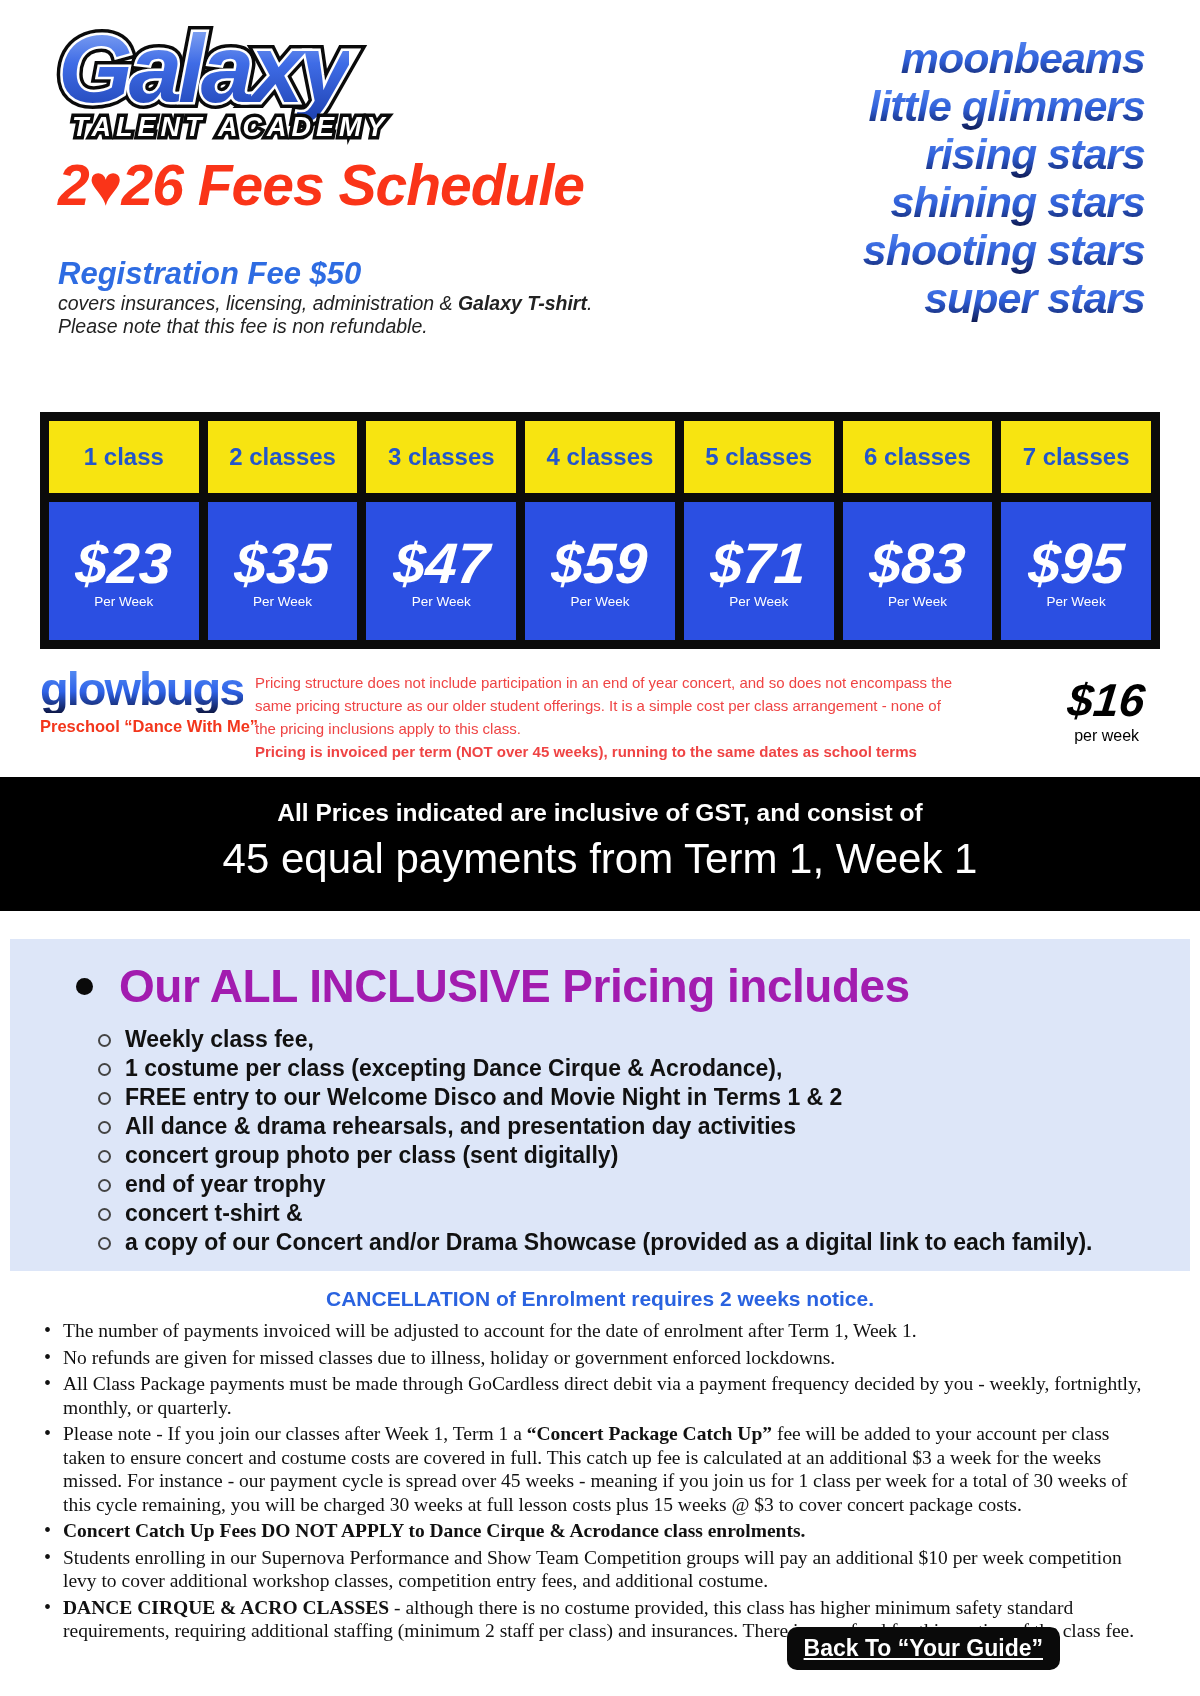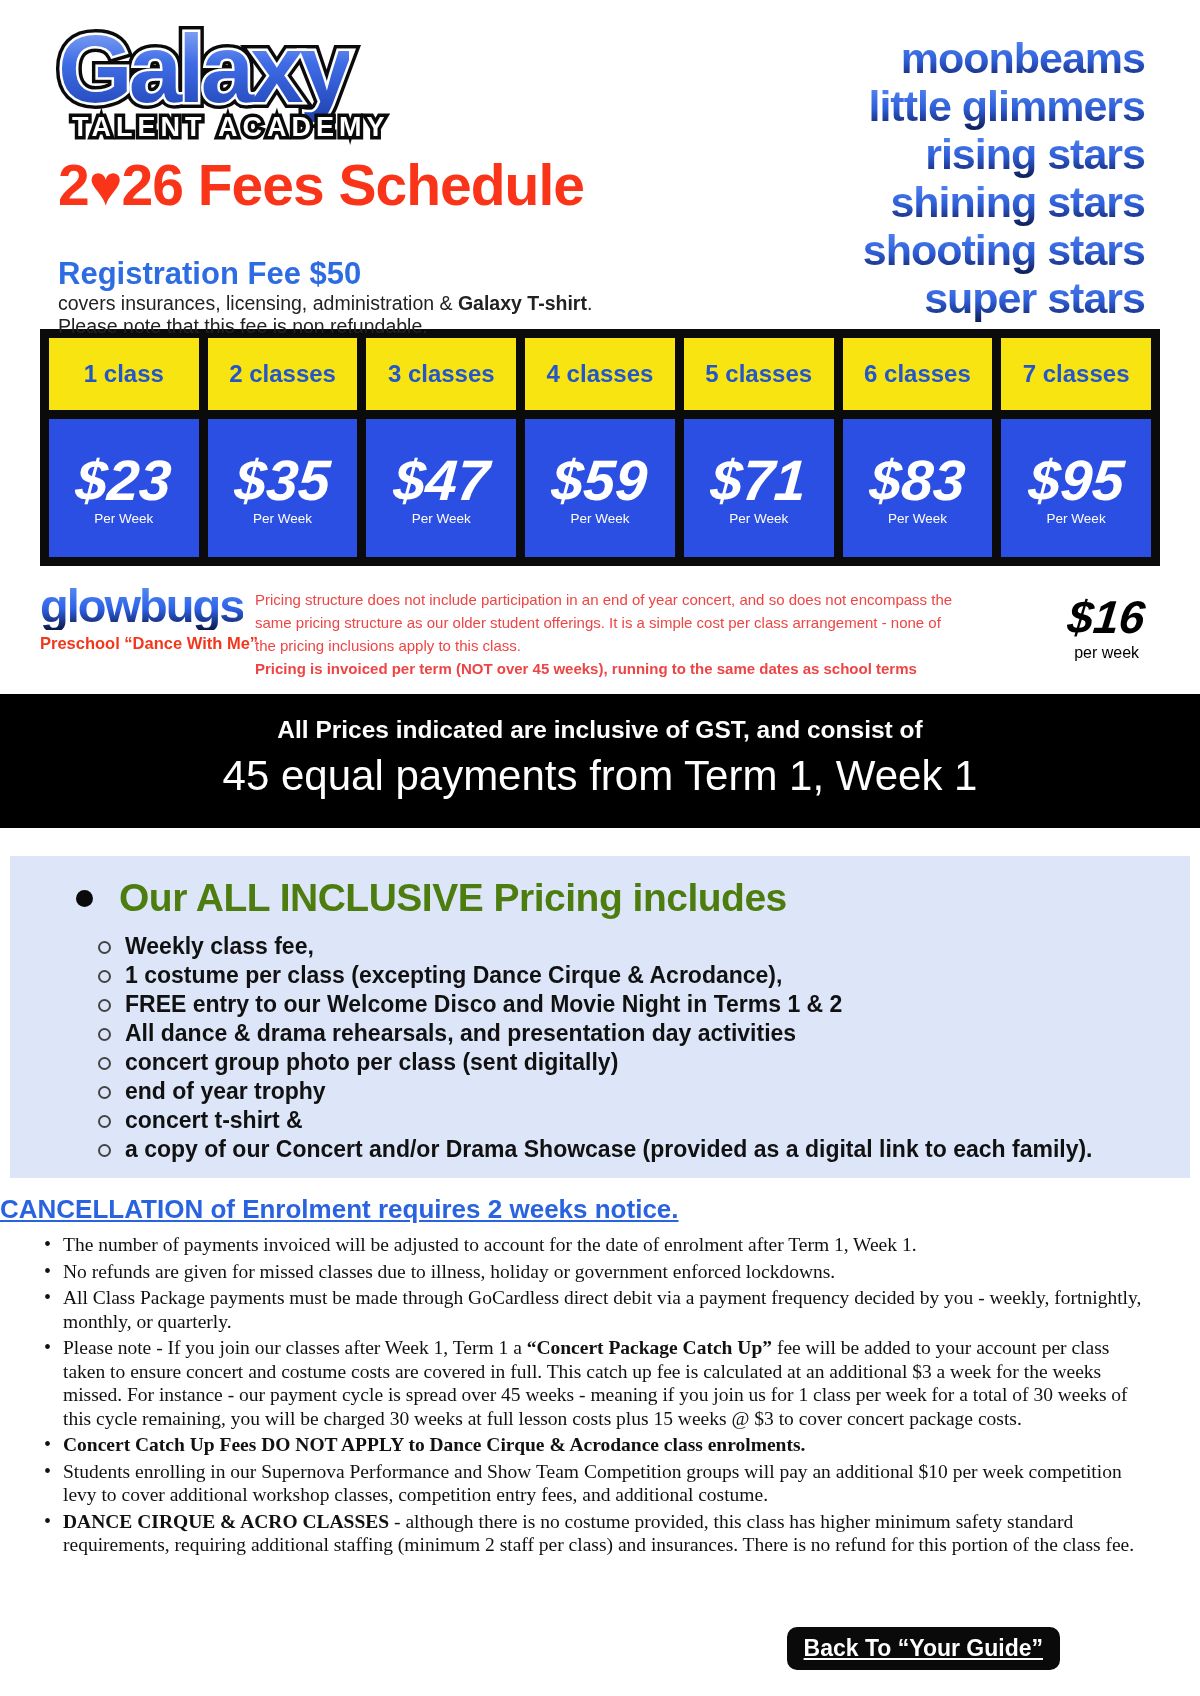--- a/index.html
+++ b/index.html
@@ -3,21 +3,21 @@
 <meta charset="utf-8">
 <style>
   * { margin:0; padding:0; box-sizing:border-box; }
   html,body { background:#fff; }
   body {
     width:1200px; height:1696px; position:relative; overflow:hidden;
     font-family:"Liberation Sans", sans-serif; color:#111;
   }
 
   
-  .header { position:relative; height:329px; }
+  .header { position:relative; height:412px;font-style:italic; }
 
   .logo { position:absolute; left:58px; top:14px; width:420px; height:130px; }
   .logo .layer { position:absolute; left:0; top:0; white-space:nowrap;
     font-size:96px; font-weight:bold; letter-spacing:-4px; }
   .logo .stroke-black { -webkit-text-stroke:12px #0a0a0a; color:#0a0a0a; }
   .logo .stroke-white { -webkit-text-stroke:5px #ffffff; color:#ffffff; }
   .logo .fill {
     background:linear-gradient(180deg,#9cb9f7 0%,#3f6ce6 45%,#1c3fae 100%);
     -webkit-background-clip:text; background-clip:text; color:transparent;
   }
@@ -79,34 +79,34 @@
   
   .banner { margin-top:12px; background:#000; color:#fff; text-align:center;
     padding:22px 0 28px; }
   .banner-line1 { font-size:24.5px; font-weight:bold; }
   .banner-line2 { font-size:42px; font-weight:normal; margin-top:8px; }
 
   
   .panel { margin:28px 10px 0; background:#dde6f8; padding:20px 0 14px; }
   .panel-head { display:flex; align-items:center; margin-left:66px; }
   .dot { width:17px; height:17px; background:#0a0a0a; border-radius:50%; flex:0 0 auto; }
-  .panel-title { margin-left:26px; font-size:39px; font-weight:bold; color:#4d7c0f; letter-spacing:-0.5px; }
+  .panel-title { margin-left:26px; font-size:46px; font-weight:bold; color:#a21caf; letter-spacing:-0.5px; }
   .inc-list { list-style:none; margin:12px 0 0 88px; }
   .inc-list li {
     position:relative; padding-left:27px; font-size:23px; font-weight:bold;
     color:#111; line-height:29px;
   }
   .inc-list li::before {
     content:""; position:absolute; left:0; top:9px; width:9px; height:9px;
     border:2px solid #444; border-radius:50%;
   }
 
   
-  .cancel-head { margin-top:16px; text-align:left;
-    font-size:26px; font-weight:bold; color:#2a63e0;text-decoration:underline; }
+  .cancel-head { margin-top:16px; text-align:center;
+    font-size:21px; font-weight:bold; color:#2a63e0; }
   .cancel-list { list-style:none; margin:8px 55px 0 42px;font-family:Liberation Serif, serif; }
   .cancel-list li {
     position:relative; padding-left:21px; font-size:19.5px; line-height:23.5px;
     color:#111; margin-bottom:3px;
   }
   .cancel-list li::before { content:"•"; position:absolute; left:2px; top:0;
     font-size:20px; }
 
   
   .back-btn {

